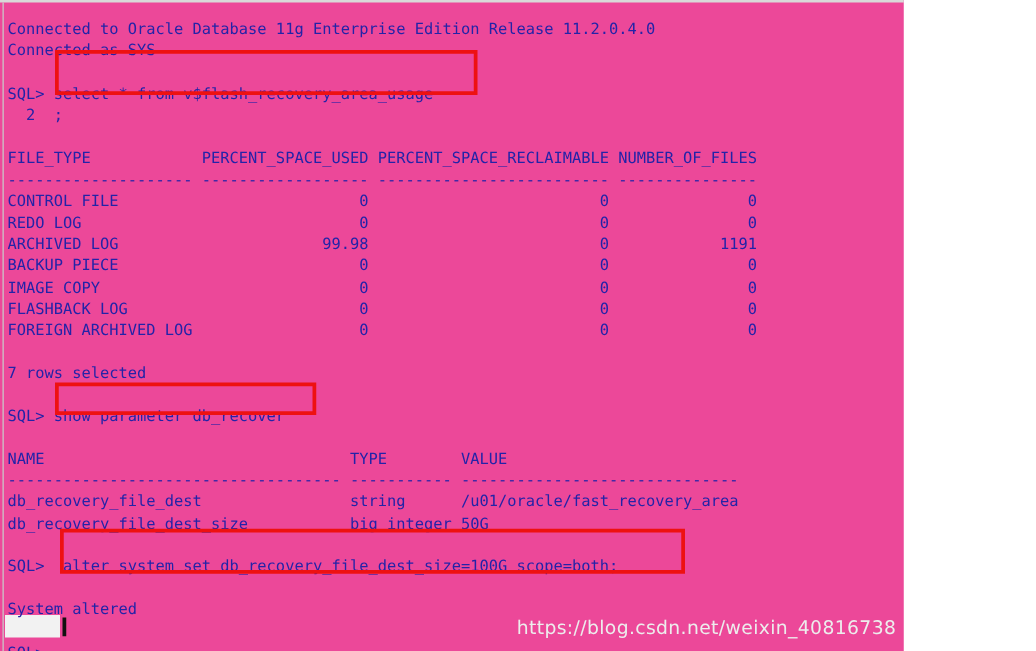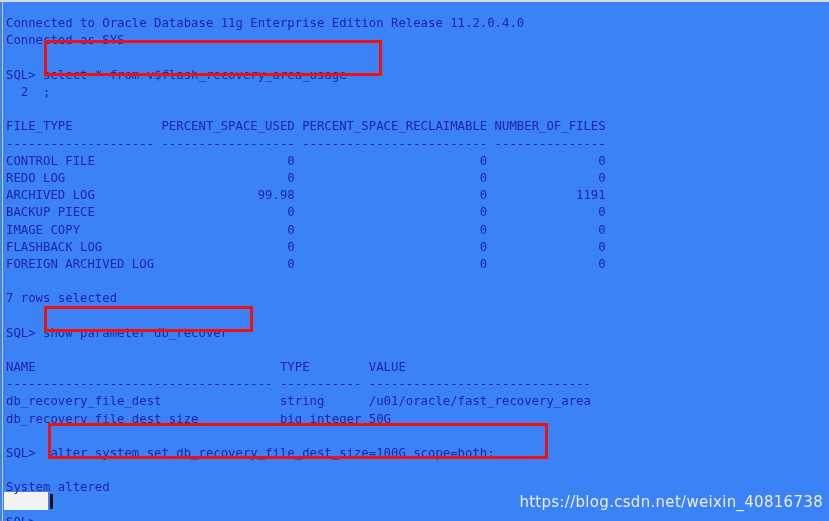--- a/index.html
+++ b/index.html
@@ -2,23 +2,23 @@
 <html><head>
 <meta charset="utf-8">
 <style>
   html, body {
     margin: 0;
     padding: 0;
     background: #ffffff;
   }
   #screen {
     position: relative;
-    width: 829px;
+    width: 723px;
     height: 521px;
-    background: #3b82f6;
+    background: #ec4899;
     overflow: hidden;
     font-family: "DejaVu Sans Mono", "Liberation Mono", monospace;
   }
   
   #top-rule {
     position: absolute;
     left: 0; top: 0;
     width: 829px; height: 2px;
     background: #d9d9d9;
   }

